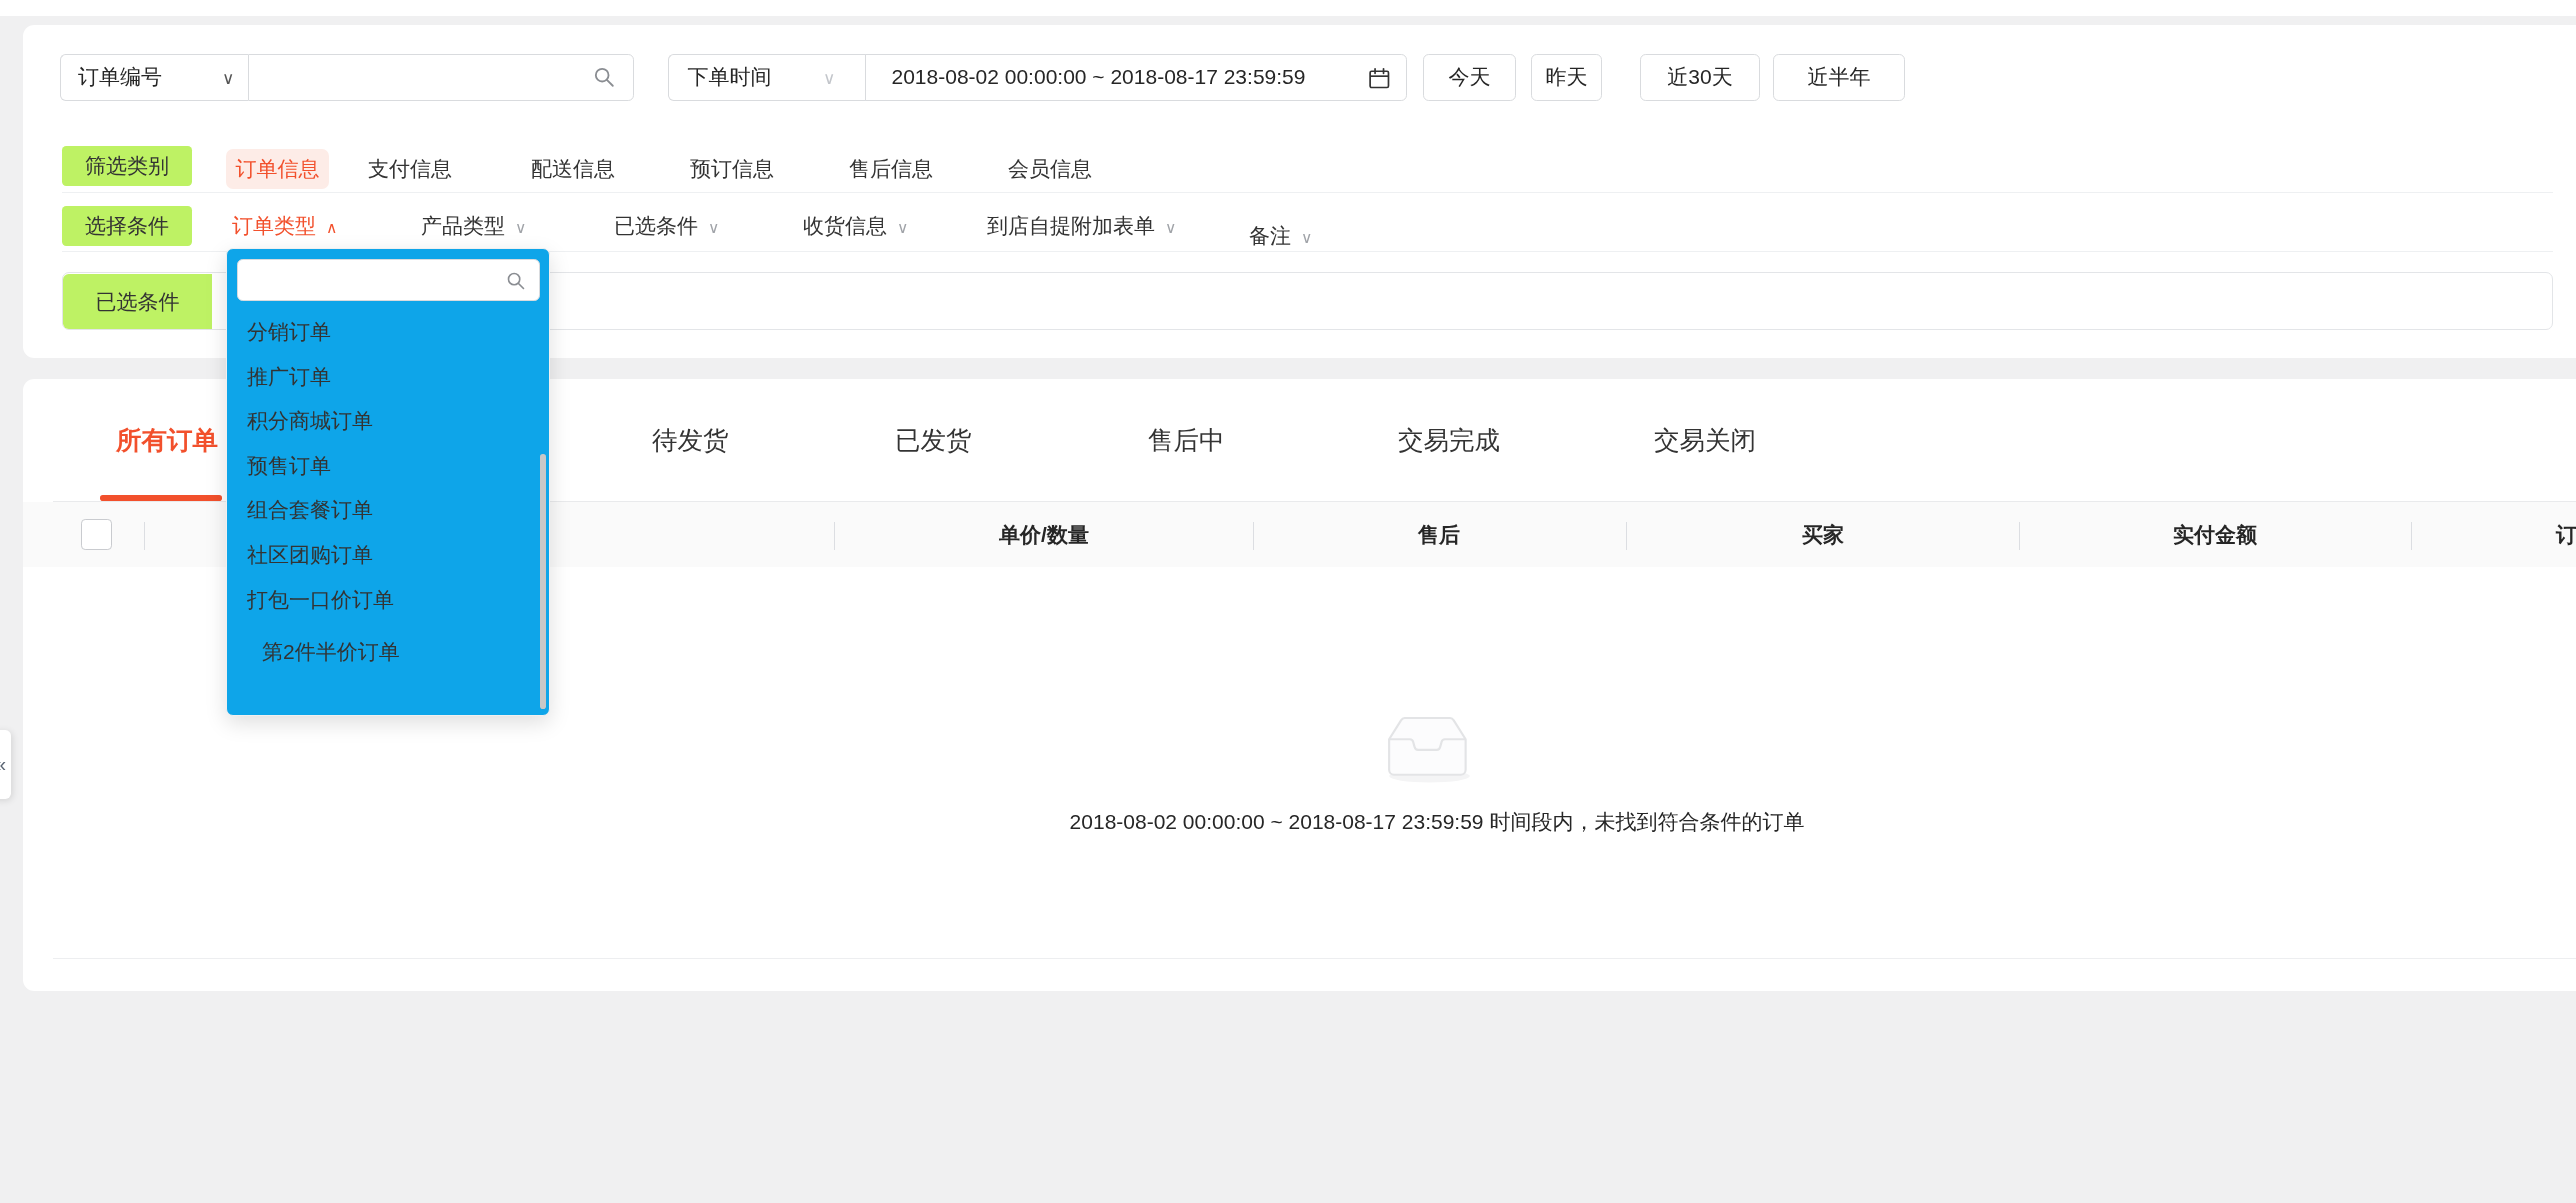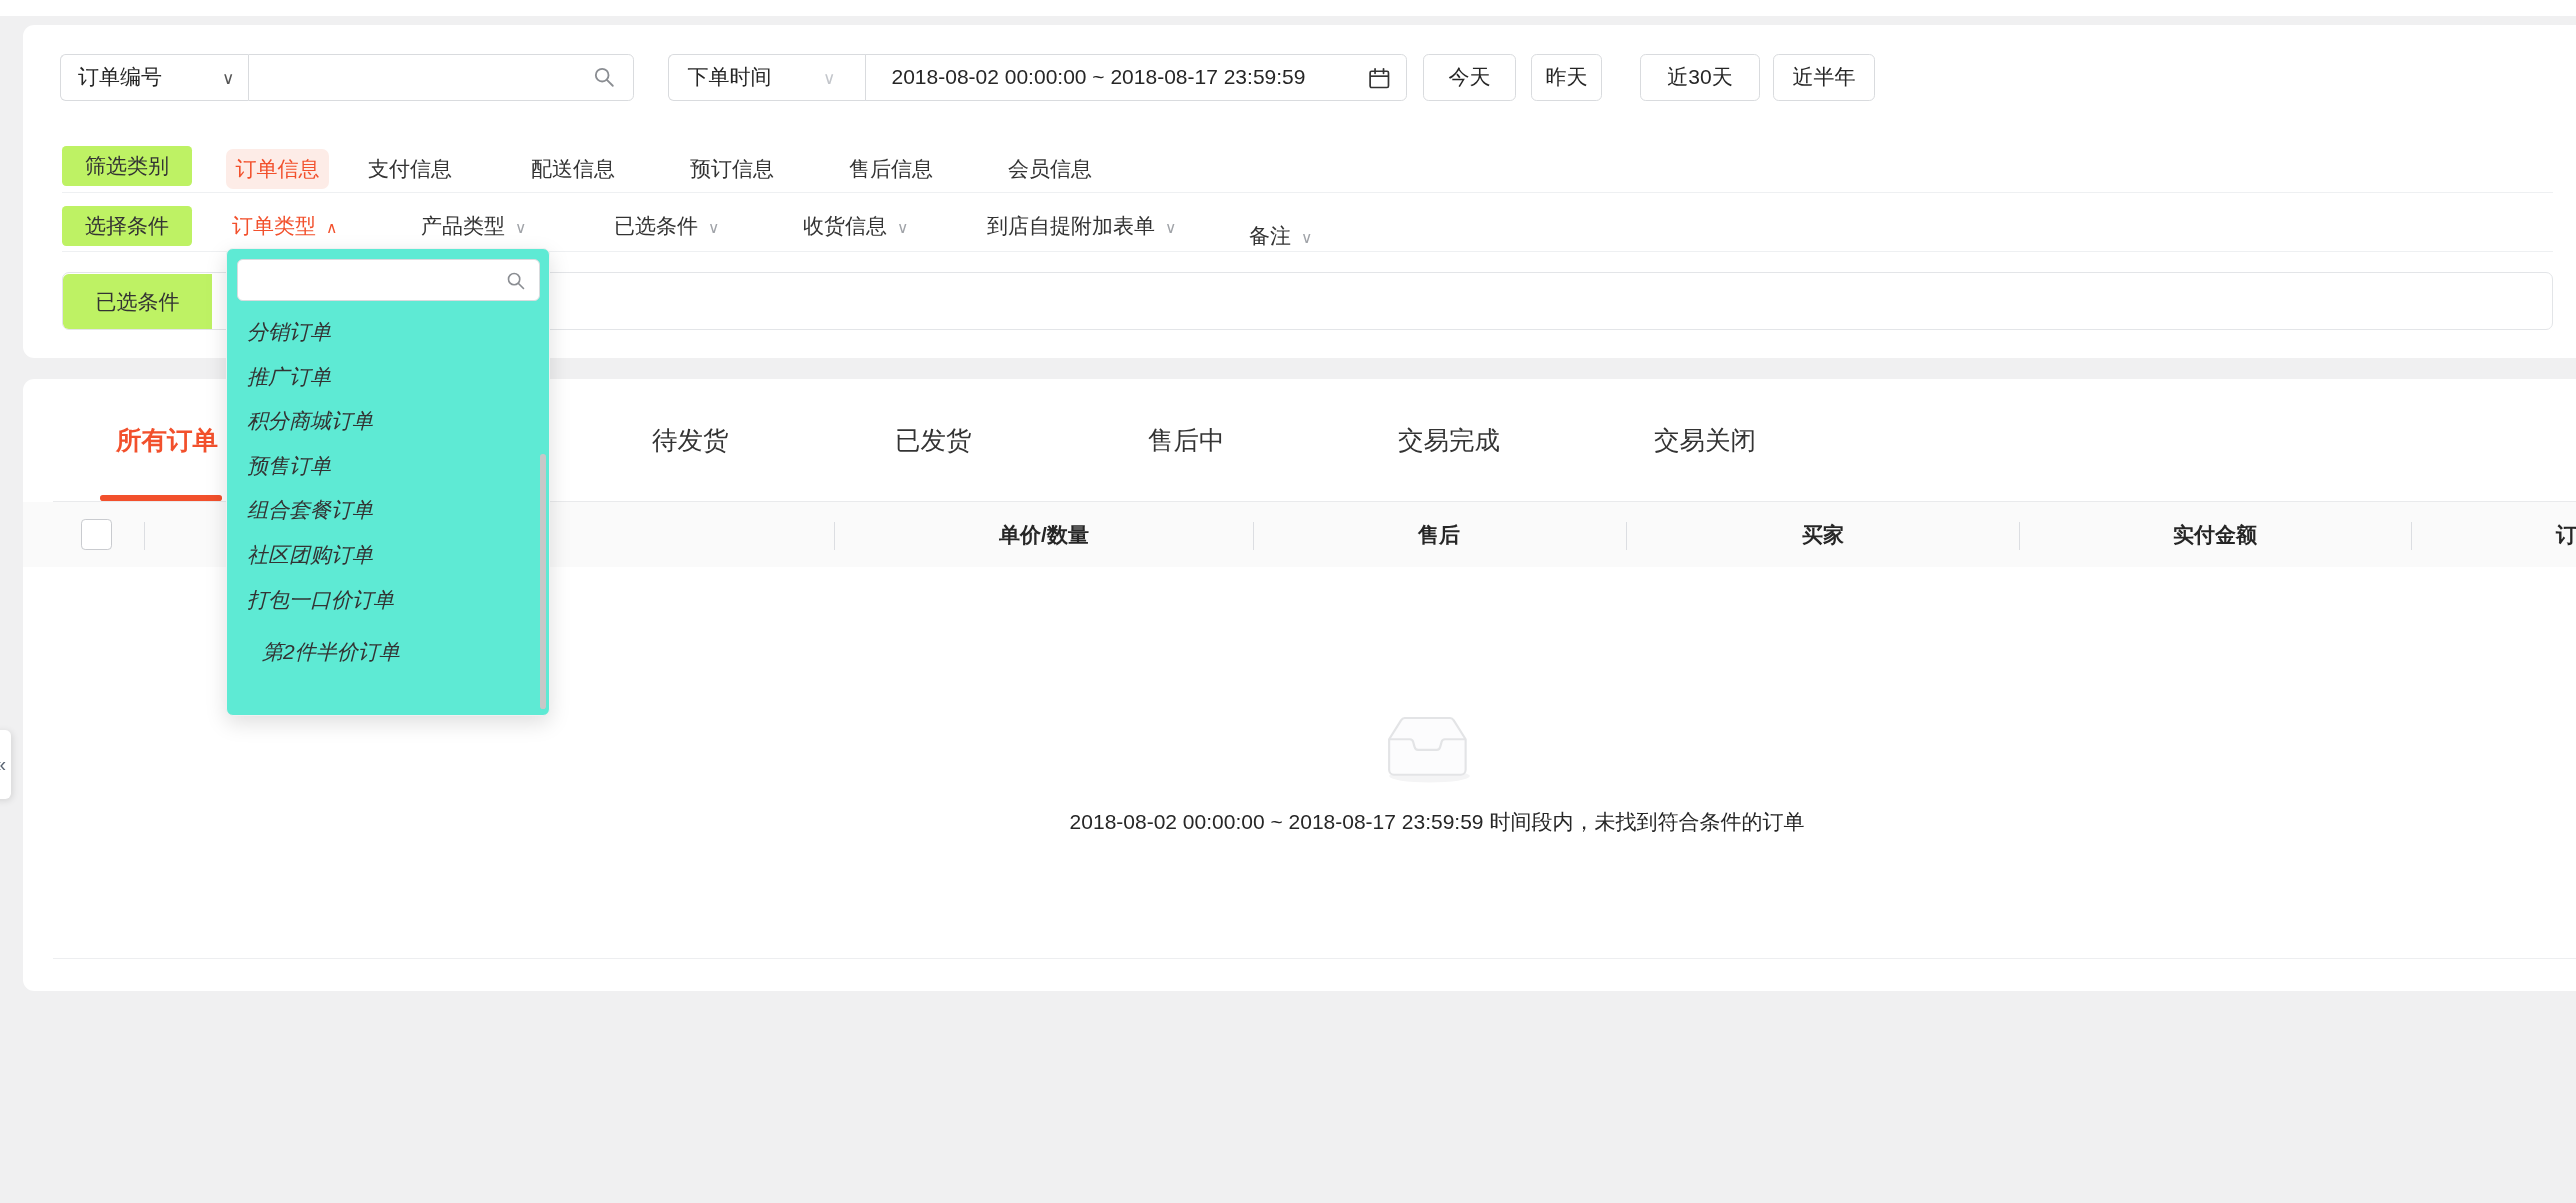--- a/index.html
+++ b/index.html
@@ -54,24 +54,23 @@
   .cond { position:absolute; top:206px; height:40px; line-height:40px; color:#333; white-space:nowrap; cursor:pointer; }
   .cond .caret { font-size:15.6px; color:#a0a3a8; margin-left:10px; }
   .cond.open { color:var(--accent,#f2502c); }
   .cond.open .caret { color:var(--accent,#f2502c); }
   .hline { background:#eef0f2; height:1.4px; }
   #selected-box { left:62px; top:272px; width:2491px; height:58px; border:1.4px solid #e3e5e8; border-radius:7px; background:#fff; }
   #selected-label { left:63px; top:274px; width:149px; height:55px; line-height:55px; border-radius:5.7px 0 0 5.7px; }
 
   
   #order-type-dropdown {
-    left:226px; top:248px; width:324px; height:468px; background:#5eead4; z-index:50;
+    left:226px; top:248px; width:324px; height:468px; background:#0ea5e9; z-index:50;
     border:0.7px solid #f0f0f0; border-radius:7px;
     box-shadow:0 7px 21px rgba(0,0,0,.13);
-    font-style:italic;
   }
   #dropdown-search {
     position:absolute; left:10px; top:10px; width:303px; height:42px;
     border:1.4px solid var(--border,#d9dbde); border-radius:5.7px; background:#fff;
   }
   .opt { position:absolute; left:20px; height:45px; line-height:45px; color:#333; white-space:nowrap; cursor:pointer; }
   #dropdown-thumb { position:absolute; left:313px; top:205px; width:5.7px; height:255px; background:#c8c8c8; border-radius:2.8px; }
 
   
   .tab { position:absolute; top:423px; height:34px; line-height:34px; font-size:25.5px; color:#333; white-space:nowrap; cursor:pointer; }
@@ -130,21 +129,21 @@
     <rect x="3" y="6" width="26" height="23" rx="2" fill="none" stroke="#333" stroke-width="2.4"></rect>
     <line x1="3" y1="13" x2="29" y2="13" stroke="#333" stroke-width="2.4"></line>
     <line x1="10" y1="2.5" x2="10" y2="9" stroke="#333" stroke-width="2.4" stroke-linecap="round"></line>
     <line x1="22" y1="2.5" x2="22" y2="9" stroke="#333" stroke-width="2.4" stroke-linecap="round"></line>
   </svg>
 </div>
 <div id="quick-buttons">
     <div class="qbtn" style="left: 1423px; width: 93px;">今天</div>
     <div class="qbtn" style="left: 1531px; width: 71px;">昨天</div>
     <div class="qbtn" style="left: 1640px; width: 120px;">近30天</div>
-    <div class="qbtn" style="left: 1773px; width: 102px;">近半年</div>
+    <div class="qbtn" style="left: 1773px; width: 132px;">近半年</div>
   </div>
 
 <div class="abs row-label" style="top:146px;">筛选类别</div>
 <div id="category-row">
     <div class="cat pill" style="left: 226px;">订单信息</div>
     <div class="cat" style="left: 368px;">支付信息</div>
     <div class="cat" style="left: 531px;">配送信息</div>
     <div class="cat" style="left: 690px;">预订信息</div>
     <div class="cat" style="left: 849px;">售后信息</div>
     <div class="cat" style="left: 1008px;">会员信息</div>

